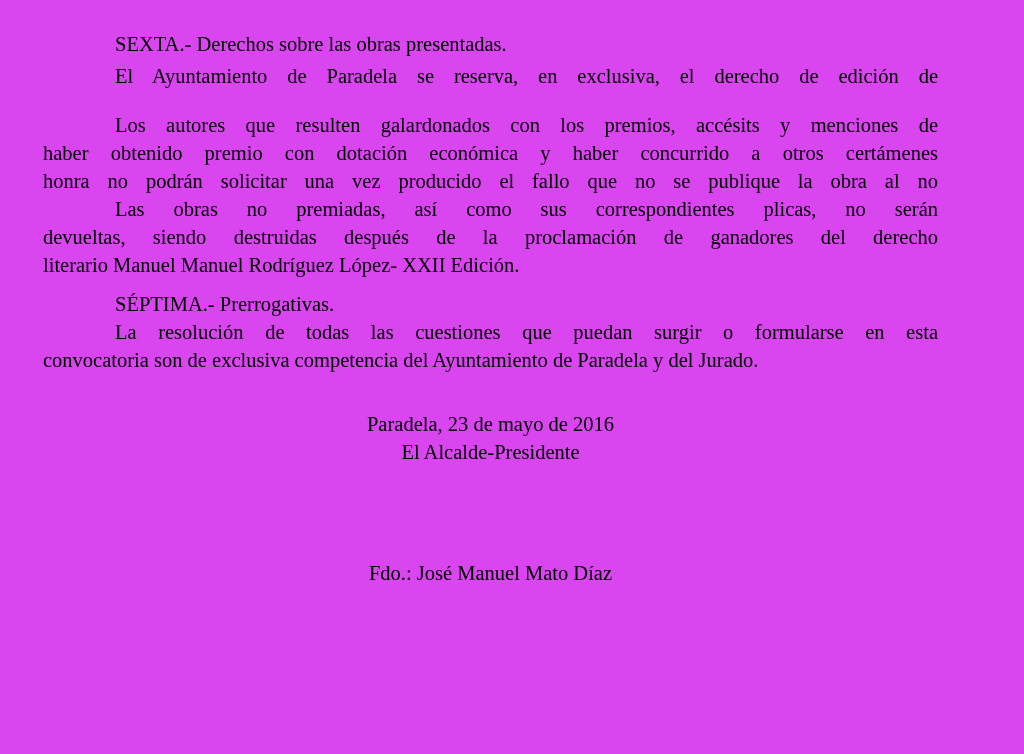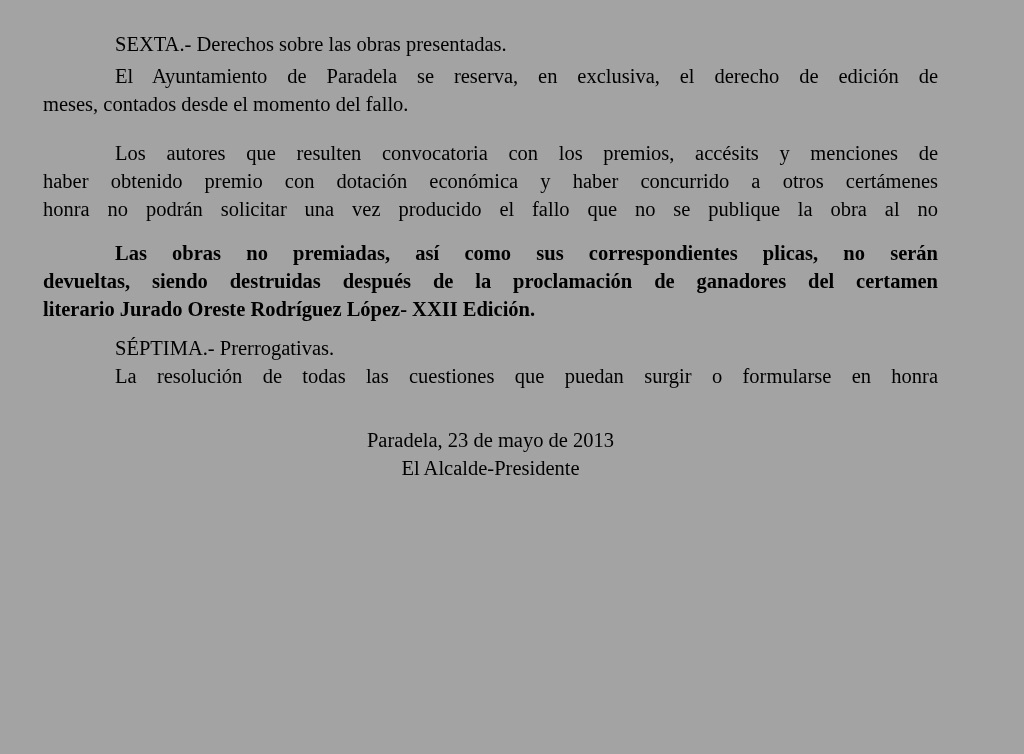--- a/index.html
+++ b/index.html
@@ -14,21 +14,21 @@
     color: #000000;
     overflow: hidden;
     position: relative;
   }
   .page {
     position: absolute;
     left: 0;
     top: 0;
     width: 1024px;
     height: 754px;
-    background: #a3a3a3;
+    background: #d946ef;
   }
   .content {
     position: absolute;
     left: 43px;
     top: 30px;
     width: 895px;
   }
   .block {
     margin: 0;
   }
@@ -51,36 +51,39 @@
 </head>
 <body style="background: rgb(255, 255, 255); color: rgb(0, 0, 0);">
 
 <div class="page">
   <div class="content">
       <div class="block" style="margin-top: 0px;">
         <div class="line indent">SEXTA.- Derechos sobre las obras presentadas.</div>
       </div>
       <div class="block" style="margin-top: 4px;">
         <div class="line just indent">El Ayuntamiento de Paradela se reserva, en exclusiva, el derecho de edición de</div>
-        <div class="line">meses, contados desde el momento del fallo.</div>
       </div>
       <div class="block" style="margin-top: 21px;">
-        <div class="line just indent">Los autores que resulten convocatoria con los premios, accésits y menciones de</div>
+        <div class="line just indent">Los autores que resulten galardonados con los premios, accésits y menciones de</div>
         <div class="line just">haber obtenido premio con dotación económica y haber concurrido a otros certámenes</div>
         <div class="line just">honra no podrán solicitar una vez producido el fallo que no se publique la obra al no</div>
       </div>
-      <div class="block" style="margin-top: 16px; font-weight: bold;">
+      <div class="block" style="">
         <div class="line just indent">Las obras no premiadas, así como sus correspondientes plicas, no serán</div>
-        <div class="line just">devueltas, siendo destruidas después de la proclamación de ganadores del certamen</div>
-        <div class="line">literario Jurado Oreste Rodríguez López- XXII Edición.</div>
+        <div class="line just">devueltas, siendo destruidas después de la proclamación de ganadores del derecho</div>
+        <div class="line">literario Manuel Manuel Rodríguez López- XXII Edición.</div>
       </div>
       <div class="block" style="margin-top: 11px;">
         <div class="line indent">SÉPTIMA.- Prerrogativas.</div>
       </div>
       <div class="block" style="margin-top: 0px;">
-        <div class="line just indent">La resolución de todas las cuestiones que puedan surgir o formularse en honra</div>
+        <div class="line just indent">La resolución de todas las cuestiones que puedan surgir o formularse en esta</div>
+        <div class="line">convocatoria son de exclusiva competencia del Ayuntamiento de Paradela y del Jurado.</div>
       </div>
       <div class="block" style="margin-top: 36px;">
-        <div class="line center">Paradela, 23 de mayo de 2013</div>
+        <div class="line center">Paradela, 23 de mayo de 2016</div>
         <div class="line center">El Alcalde-Presidente</div>
+      </div>
+      <div class="block" style="margin-top: 93px;">
+        <div class="line center">Fdo.: José Manuel Mato Díaz</div>
       </div>
     </div>
 </div>
 
 </body></html>

